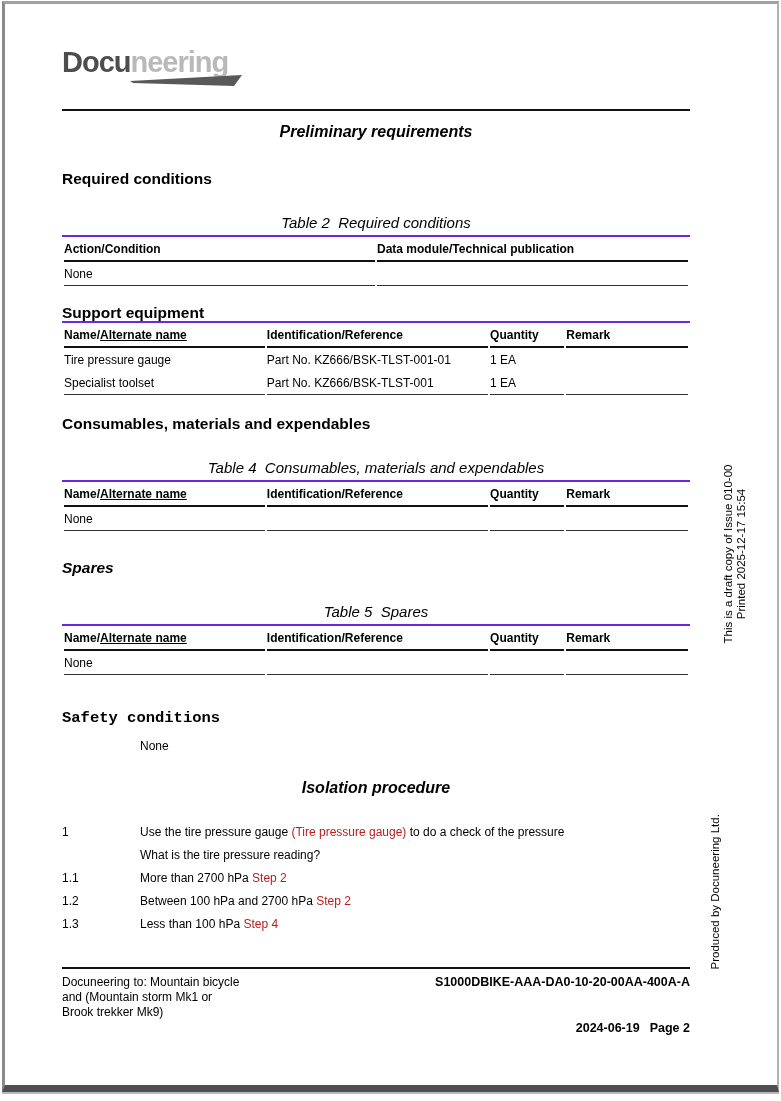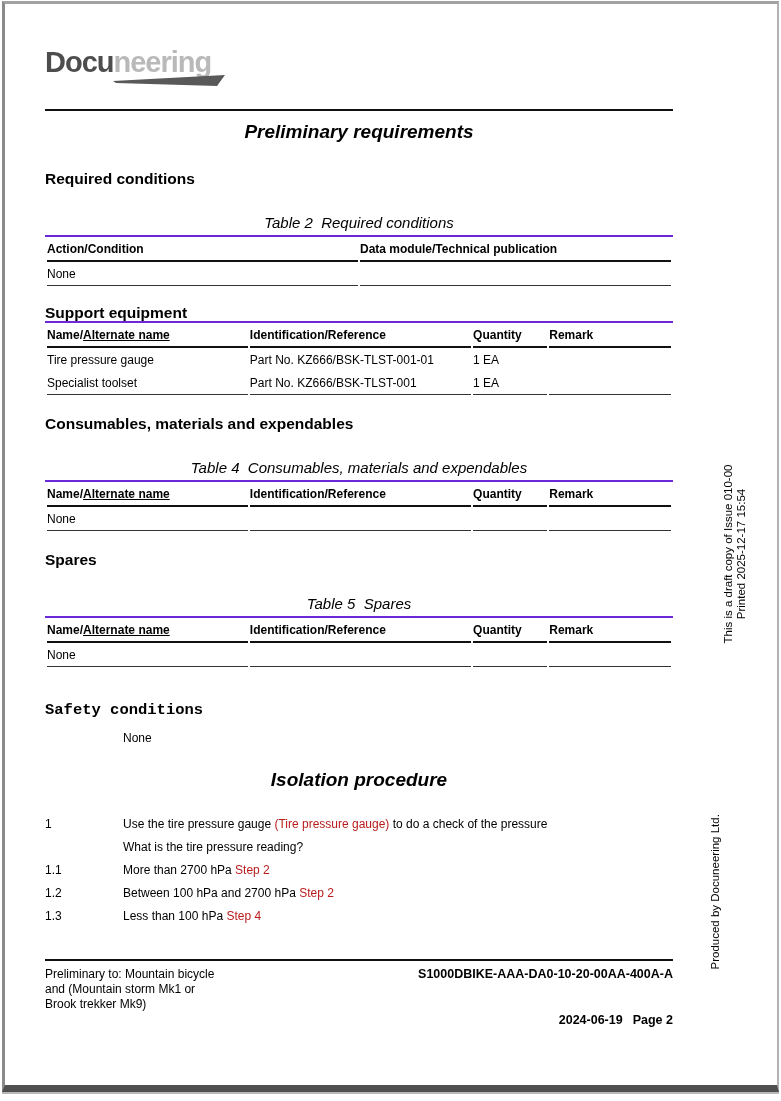--- a/index.html
+++ b/index.html
@@ -10,52 +10,52 @@
     position: absolute; top: 1px; left: 2px; right: 2px; bottom: 9px;
     background: #fff;
     border-top: 3px solid #a2a2a2;
     border-left: 3px solid #8a8a8a;
     border-right: 2px solid #b2b2b2;
     border-bottom: 7px solid #4f4f4f;
     box-shadow: 0 2px 0 #b9b9b9;
     overflow: hidden;
   }
 
-  .content { position: absolute; left: 40px; top: 0; width: 628px; }
+  .content { position: absolute; left: 57px; top: 0; width: 628px; }
 
   
   .logo { margin-top: 42px; font-size: 29px; font-weight: bold; letter-spacing: -1px; line-height: 32px; }
   .logo-dark { color: #4d4d4d; }
   .logo-light { color: #b9b9b9; }
   .logo-swoosh { display: block; margin-left: 68px; margin-top: -3px; }
 
   .header-rule { border: none; border-top: 2px solid #111; margin-top: 22px; }
   .footer-rule { border: none; border-top: 2px solid #111; margin-top: 31px; }
 
-  .h1 { text-align: center; font-size: 19px; font-weight: bold; font-style: italic; line-height: 17px; }
+  .h1 { text-align: center; font-size: 16px; font-weight: bold; font-style: italic; line-height: 17px; }
   .h1.preliminary { margin-top: 12px; }
   .h1.isolation { margin-top: 26px; }
   .h2 { font-size: 15.5px; font-weight: bold; line-height: 17px; }
 
   .caption { text-align: center; font-size: 15px; font-style: italic; line-height: 13px; white-space: pre; margin-top: 29px; margin-bottom: 6px; }
 
   table { width: 100%; border-collapse: separate; border-spacing: 2px 0; font-size: 12px; }
   table { border-top: 2px solid #6d28d9; }
   th { text-align: left; font-weight: bold; padding: 5px 0 4px 0; border-bottom: 2px solid #111; }
   td { padding: 5px 0 4px 0; vertical-align: top; }
   tr.last td { border-bottom: 1px solid #333; }
   .u { text-decoration: underline; }
 
   .t2-c1 { width: 50%; } .t2-c2 { width: 50%; }
   .c-name { width: 32.5%; } .c-ident { width: 35.8%; } .c-qty { width: 12%; } .c-rem { width: 19.7%; }
 
   .sect-req { margin-top: 30px; }
   .sect-sup { margin-top: 18px; }
   .sect-con { margin-top: 20px; }
-  .sect-spa { margin-top: 20px; }
+  .sect-spa { margin-top: 28px; font-style: italic; }
   .sect-saf { margin-top: 35px; font-family: Liberation Mono, monospace; }
 
   .safety-none { margin-left: 78px; margin-top: 12px; font-size: 12px; line-height: 14px; }
 
   .steps { margin-top: 25px; font-size: 12px; }
   .step { display: flex; }
   .step-num { width: 78px; flex-shrink: 0; line-height: 23px; }
   .step-body { line-height: 23px; }
   a.doc-link { color: #b91c1c; text-decoration: none; cursor: pointer; }
 
@@ -199,21 +199,21 @@
       </div>
       <div class="step">
         <div class="step-num">1.3</div>
         <div class="step-body"><span>Less than 100 hPa </span><a class="doc-link">Step 4</a></div>
       </div>
     </div>
 
     <hr class="footer-rule">
     <div class="footer">
       <div class="footer-left">
-        <div>Preliminary to: Mountain bicycle</div>
+        <div>Docuneering to: Mountain bicycle</div>
         <div>and (Mountain storm Mk1 or</div>
         <div>Brook trekker Mk9)</div>
       </div>
       <div class="footer-right">
         <div class="footer-dmc">S1000DBIKE-AAA-DA0-10-20-00AA-400A-A</div>
         <div class="footer-date-line"><span>2024-06-19</span><span class="footer-page">Page 2</span></div>
       </div>
     </div>
 
   </div>

